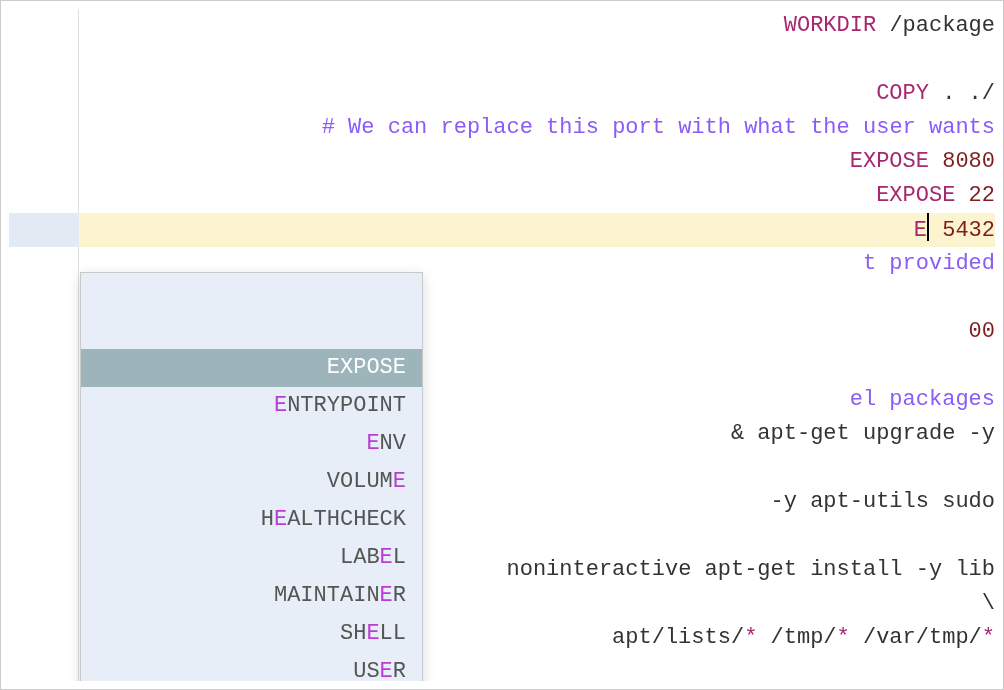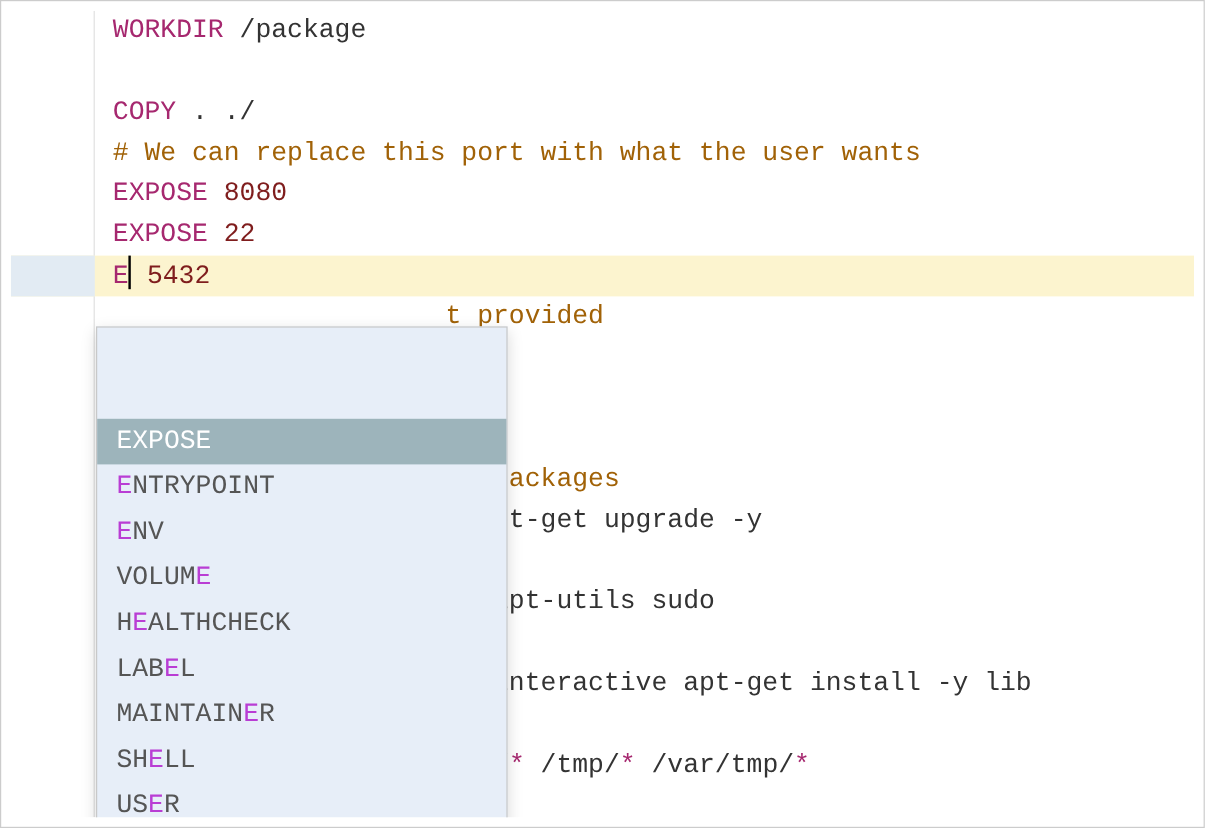--- a/index.html
+++ b/index.html
@@ -9,20 +9,21 @@
     background: #fff;
     overflow: hidden;
   }
   .outer-frame {
     width: 1004px;
     height: 690px;
     border: 1px solid #ccc;
     padding: 8px;
     position: relative;
     background: #fff;
+    text-align: right;
   }
   .editor {
     position: relative;
     width: 100%;
     height: 100%;
     white-space: pre;
     line-height: 34px;
     overflow: hidden;
   }
   .gutter {
@@ -53,21 +54,21 @@
   .lines {
     position: absolute;
     left: 85px;
     top: 0;
     right: 0;
     z-index: 2;
   }
   .line { height: 34px; }
   .kw { color: #a6286f; font-weight: 500; }
   .num { color: #7f1d1d; }
-  .cmt { color: #a16207; }
+  .cmt { color: #8b5cf6; }
   .plain { color: #333; }
   .flag { color: #333; }
   .path { color: #333; }
   .glob { color: #a6286f; }
   .caret {
     display: inline-block;
     width: 2px;
     height: 28px;
     background: #000;
     vertical-align: text-bottom;

